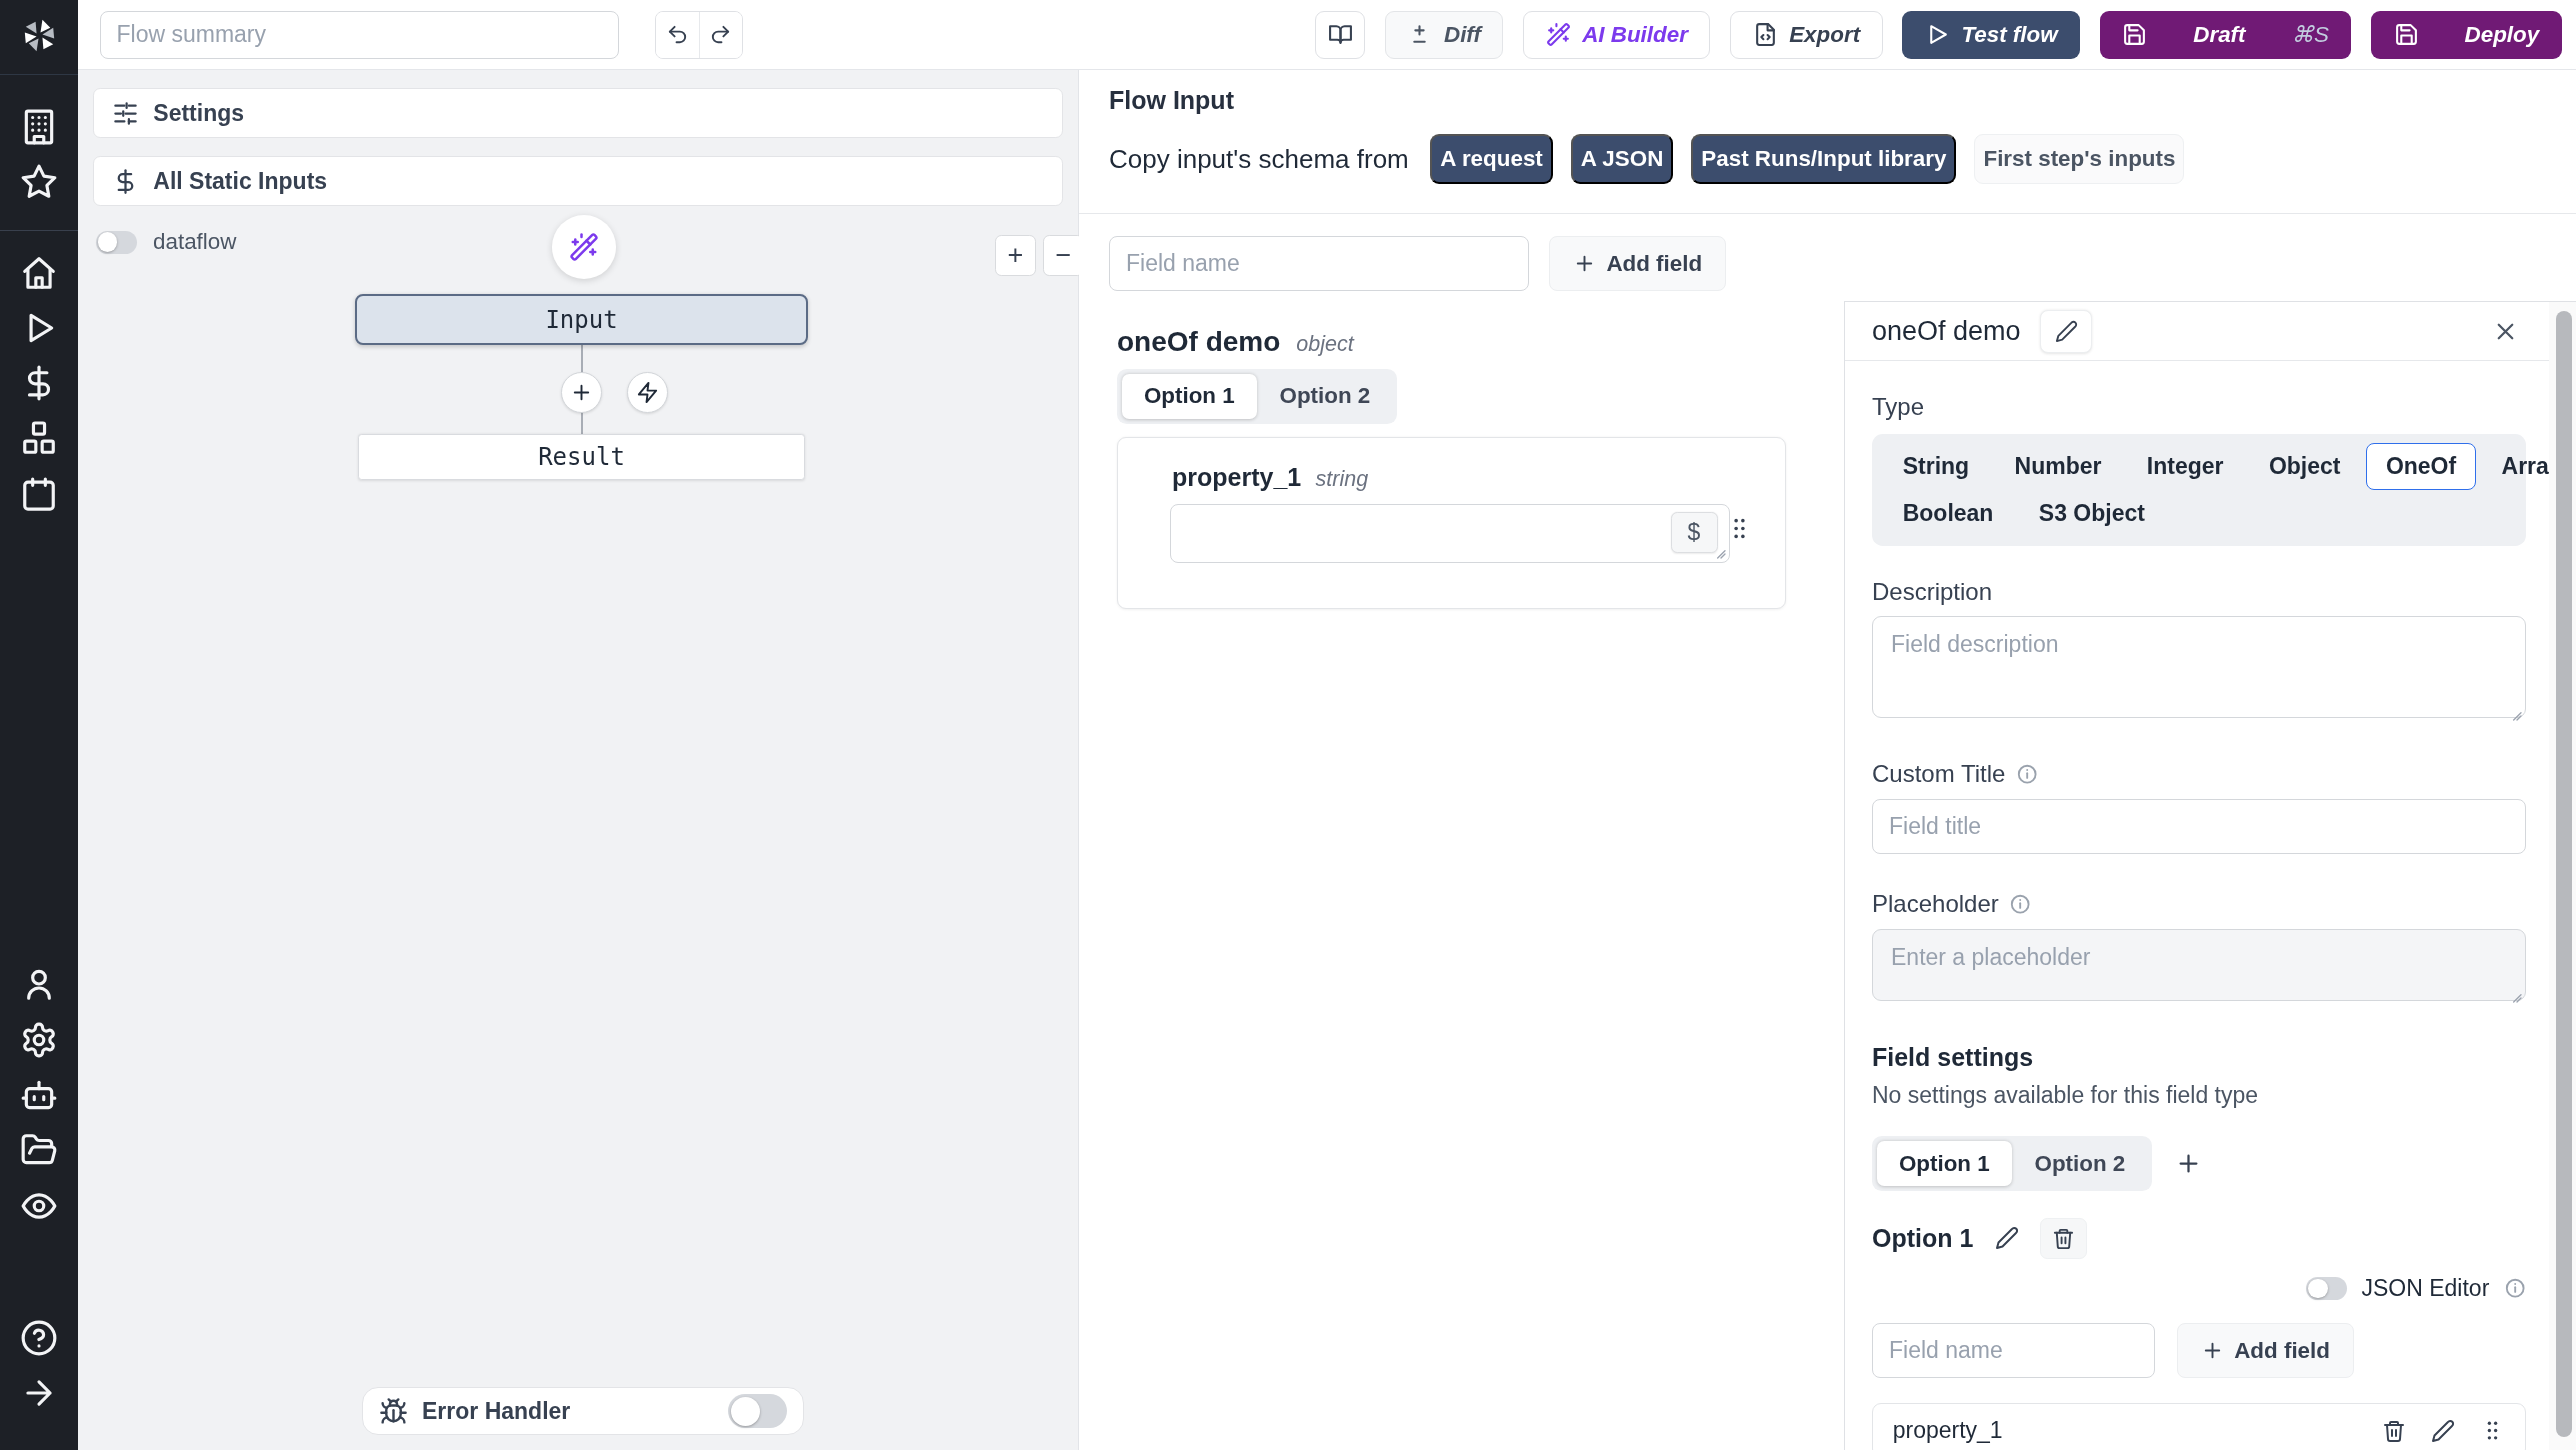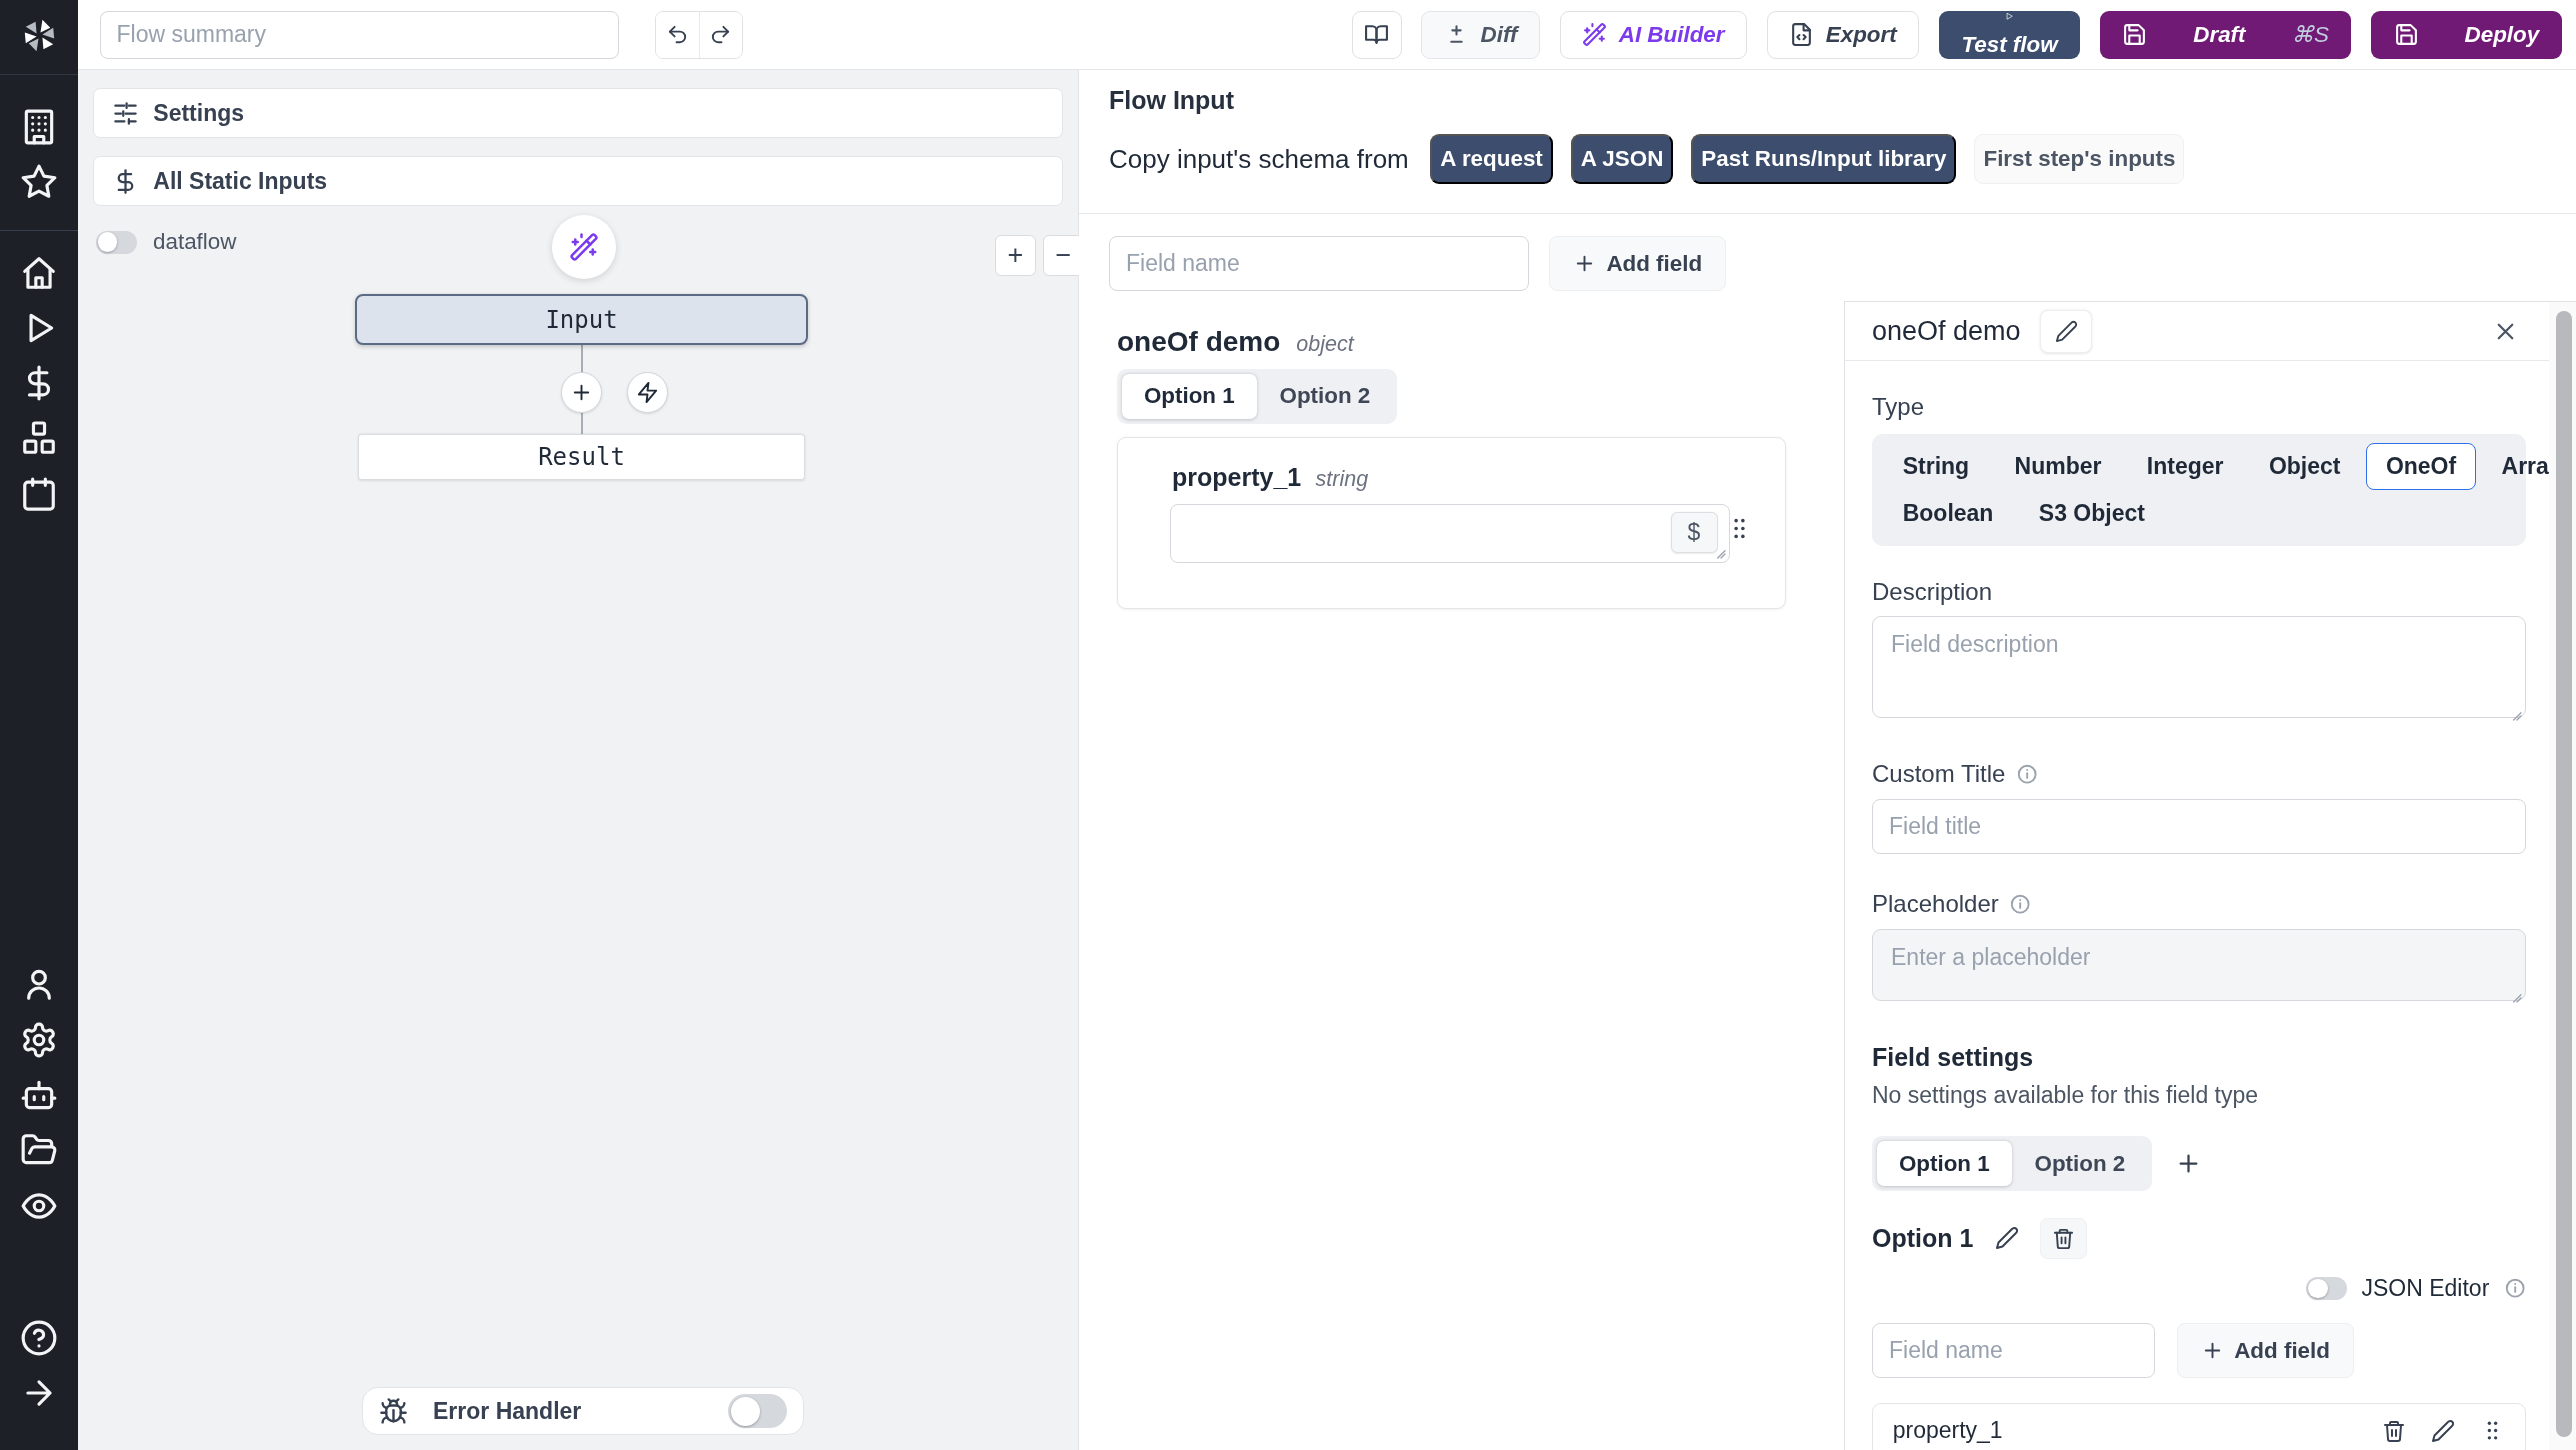--- a/index.html
+++ b/index.html
@@ -44,21 +44,21 @@
     font-family: "DejaVu Sans Mono", monospace; font-size: 23px; color: #1f2937; }
   .tb-spacer { flex: 1; }
   .btn { display: inline-flex; align-items: center; justify-content: center; gap: 11.6px;
     border-radius: 9px; font-size: 22.4px; font-weight: 700; height: 48px; padding: 0 21.5px;
     border: 0.9px solid transparent; cursor: pointer; background: #fff; color: #374151; white-space: nowrap; font-style: italic; }
   .btn svg { width: 25px; height: 25px; }
   .btn-icononly { width: 50px; padding: 0; border: 0.9px solid #dfe1e5; }
   .btn-light { background: #f8f9fa; border-color: #e3e5e8; color: #4b5563; }
   .btn-outline { border-color: #dfe1e5; }
   .btn-ai { border-color: #dfe1e5; color: #7c3aed; }
-  .btn-navy { background: #3c4d6d; color: #fff; flex-direction: column; }
+  .btn-navy { background: #3c4d6d; color: #fff; }
   .btn-slate { background: #701a75; color: #fff; gap: 46px; }
   .kbd { color: #c2cddf; font-weight: 400; }
   .tb-right { display: flex; align-items: center; gap: 19.7px; }
 
   
   .graphpanel { position: absolute; left: 78px; top: 70px; width: 1001px; bottom: 0;
     background: #f1f2f4; border-right: 0.9px solid #e2e4e8; }
   .gp-card { position: absolute; background: #fff; border: 0.9px solid #e3e4e7; border-radius: 7.2px;
     display: flex; align-items: center; gap: 14.3px; padding: 0 18px; font-weight: 700; font-size: 23px;
     color: #374151; cursor: pointer; }
@@ -86,21 +86,21 @@
   .node-input { left: 277px; top: 224px; width: 453px; height: 51px; background: #dce3ec;
     border: 2.7px solid #5b6b85; border-radius: 8px; box-shadow: 0 1.8px 4.5px rgba(0,0,0,.18); }
   .node-result { left: 280px; top: 364px; width: 447px; height: 46px; background: #fff;
     border: 0.9px solid #d9dbdf; border-radius: 3.6px; box-shadow: 0 0.9px 2.7px rgba(0,0,0,.10); }
   .edge { position: absolute; left: 503px; top: 275px; width: 1.8px; height: 89px; background: #a8adb5; }
   .gnode-btn { position: absolute; width: 41px; height: 41px; border-radius: 50%; background: #fff;
     border: 0.9px solid #d3d6da; box-shadow: 0 0.9px 2.7px rgba(0,0,0,.12); display: flex; align-items: center;
     justify-content: center; color: #1f2937; cursor: pointer; }
   .gnode-btn svg { width: 23px; height: 23px; }
   .eh-card { position: absolute; left: 284px; top: 1317px; width: 442px; height: 48px; background: #fff;
-    border: 0.9px solid #e3e4e7; border-radius: 16px; display: flex; align-items: center; gap: 25px;
+    border: 0.9px solid #e3e4e7; border-radius: 16px; display: flex; align-items: center; gap: 14px;
     padding: 0 16px; cursor: pointer; }
   .eh-card .lbl { font-weight: 700; font-size: 23px; color: #374151; flex: 1; }
   .eh-card svg.bug { width: 29px; height: 29px; color: #374151; }
 
   
   .middle { position: absolute; left: 1079px; top: 70px; right: 0; bottom: 0; background: #fff; }
   .fi-title { position: absolute; left: 30px; top: 16px; font-size: 25px; font-weight: 700; color: #27303f; }
   .schema-row { position: absolute; left: 30px; top: 64px; display: flex; align-items: center; gap: 18px; }
   .schema-label { font-size: 26px; color: #1f2937; margin-right: 3.6px; }
   .src-btn { height: 50px; border-radius: 9px; padding: 0 8px; font-size: 22.4px; font-weight: 700;

